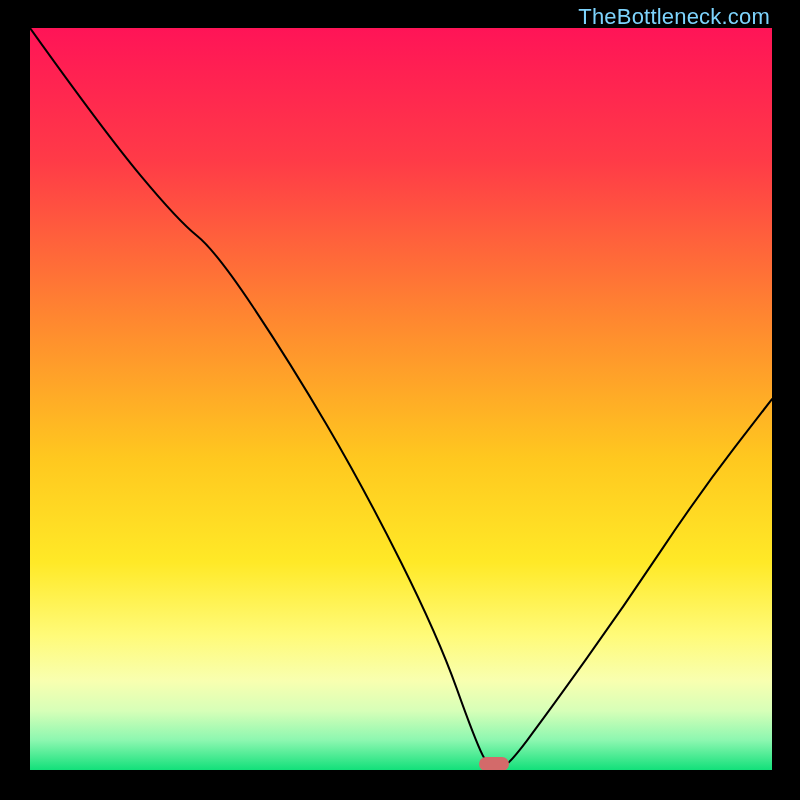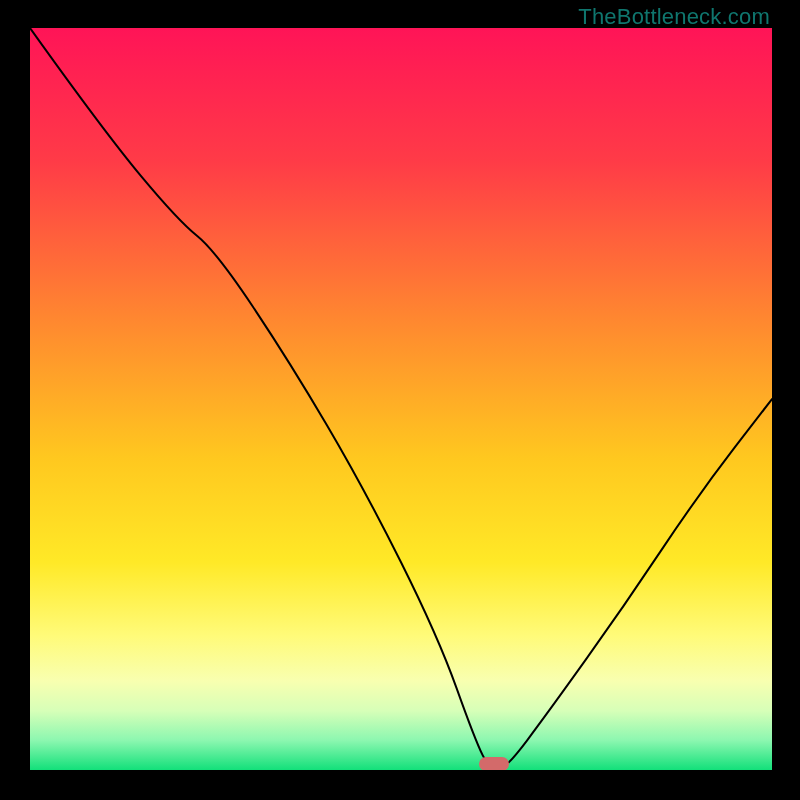--- a/index.html
+++ b/index.html
@@ -29,21 +29,21 @@
     position: absolute;
     left: 0;
     top: 0;
     width: 100%;
     height: 100%;
   }
   .watermark {
     position: absolute;
     top: 4px;
     right: 30px;
-    color: #0f766e;
+    color: #7dd3fc;
     font-family: Arial, Helvetica, sans-serif;
     font-size: 22px;
     font-weight: 400;
     letter-spacing: 0.2px;
   }
   .marker {
     position: absolute;
     background: #d36a6a;
     border-radius: 10px;
   }

